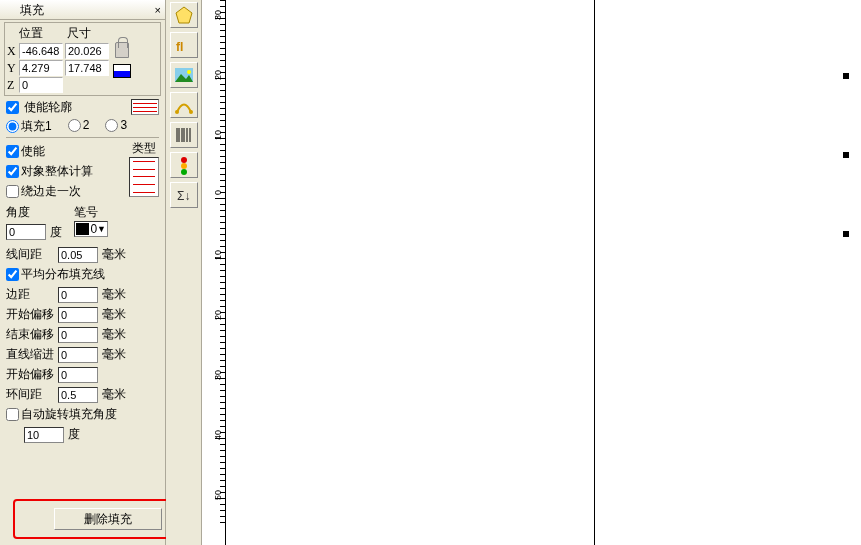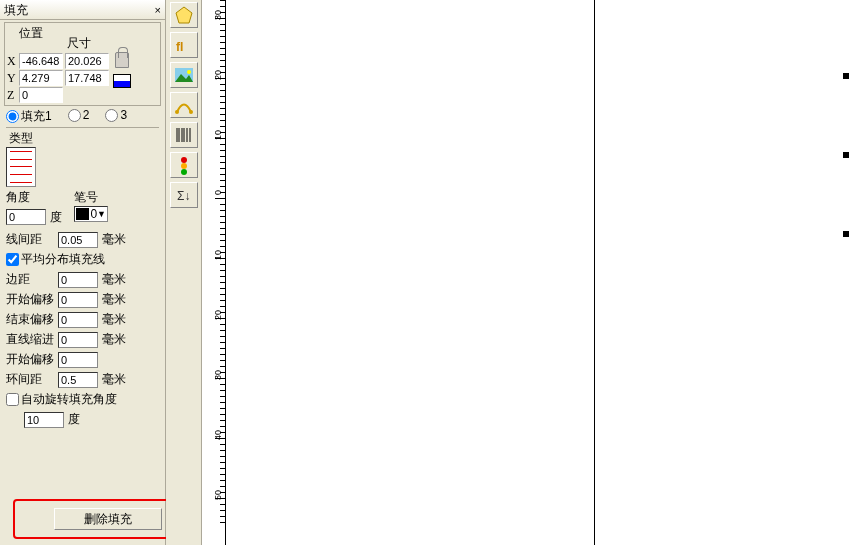--- a/index.html
+++ b/index.html
@@ -1,25 +1,25 @@
 <!DOCTYPE html>
 <html><head>
 <meta charset="utf-8">
 <style>
 * { box-sizing: border-box; margin: 0; padding: 0; font-family: "Microsoft YaHei", "SimSun", sans-serif; font-size: 12px; }
 body { background: #fff; width: 861px; height: 545px; overflow: hidden; position: relative; }
 
 .panel { position: absolute; left: 0; top: 0; width: 166px; height: 545px; background: #ece9d8; border-right: 1px solid #aca899; }
-.panel-title { height: 20px; line-height: 20px; padding-left: 4px; background: linear-gradient(#fff,#ece9d8); border-bottom: 1px solid #aca899; display: flex; justify-content: space-between; align-items: center; }
+.panel-title { height: 20px; line-height: 20px; padding-left: 20px; background: linear-gradient(#fff,#ece9d8); border-bottom: 1px solid #aca899; display: flex; justify-content: space-between; align-items: center; }
 .panel-title .x { font-family: Arial; font-size: 11px; padding-right: 4px; cursor: pointer; }
 
 .pos-box { margin: 2px 4px; border: 1px solid #aca899; padding: 2px; }
 .pos-head { display: flex; font-size: 12px; }
 .pos-head span:nth-child(1){ width: 48px; text-align:center;}
-.pos-head span:nth-child(2){ width: 44px; text-align:center; margin-left: 2px; margin-top: 10px;}
+.pos-head span:nth-child(2){ width: 44px; text-align:center; margin-left: 2px;}
 .pos-row { display: flex; align-items: center; margin-top: 1px; }
 .pos-row label { width: 12px; font-family: "Times New Roman"; }
 input.num { width: 44px; height: 16px; font-size: 11px; padding: 0 2px; border: 1px inset #fff; background:#fff; }
 .lock-col { display:flex; flex-direction:column; align-items:center; margin-left:4px; gap:6px;}
 .lock-icon { width:14px; height:16px; border:1px solid #888; border-radius:2px 2px 0 0; position:relative; background:#d4d0c8;}
 .lock-icon::before{content:"";position:absolute;top:-6px;left:2px;width:8px;height:10px;border:1px solid #888;border-bottom:none;border-radius:4px 4px 0 0;}
 .swatch { width:18px; height:14px; background:linear-gradient(#fff 50%,#00f 50%); border:1px solid #000; }
 
 .btn-row { display:flex; gap:2px; margin:2px 4px; }
 button.win { background:#ece9d8; border:1px solid #888; border-top-color:#fff; border-left-color:#fff; padding:2px 4px; font-size:12px; cursor:pointer; }
@@ -94,27 +94,49 @@
       </div>
       <div class="lock-col">
         <div class="lock-icon"></div>
         <div class="swatch"></div>
       </div>
     </div>
   </div>
 
 
   <div class="sect">
+    <div class="row">
+      <label>
+        <input type="checkbox" checked="" style="">
+        <span>使能轮廓</span>
+      </label>
+      <div style="margin-left:auto;width:28px;height:16px;border:1px inset #888;background:#fff;display:flex;flex-direction:column;justify-content:space-around;padding:1px;">
+        <div style="height:1px;background:#d00;"></div>
+          <div style="height:1px;background:#d00;"></div>
+          <div style="height:1px;background:#d00;"></div>
+      </div>
+    </div>
     <div class="radio-row">
       <label><input type="radio" name="f" checked="" style=""><span>填充1</span></label>
       <label><input type="radio" name="f" style=""><span>2</span></label>
       <label><input type="radio" name="f" style=""><span>3</span></label>
     </div>
     <hr class="sep">
     <div style="display:flex;">
+      <div style="flex:1;">
+        <div class="row">
+            <label><input type="checkbox" checked="" style=""><span>使能</span></label>
+          </div>
+        <div class="row">
+            <label><input type="checkbox" checked="" style=""><span>对象整体计算</span></label>
+          </div>
+        <div class="row">
+            <label><input type="checkbox" style=""><span>绕边走一次</span></label>
+          </div>
+      </div>
       <div style="text-align:center;">
         <div>类型</div>
         <div class="type-box">
           <div class="l"></div>
             <div class="l"></div>
             <div class="l"></div>
             <div class="l"></div>
             <div class="l"></div>
         </div>
       </div>

